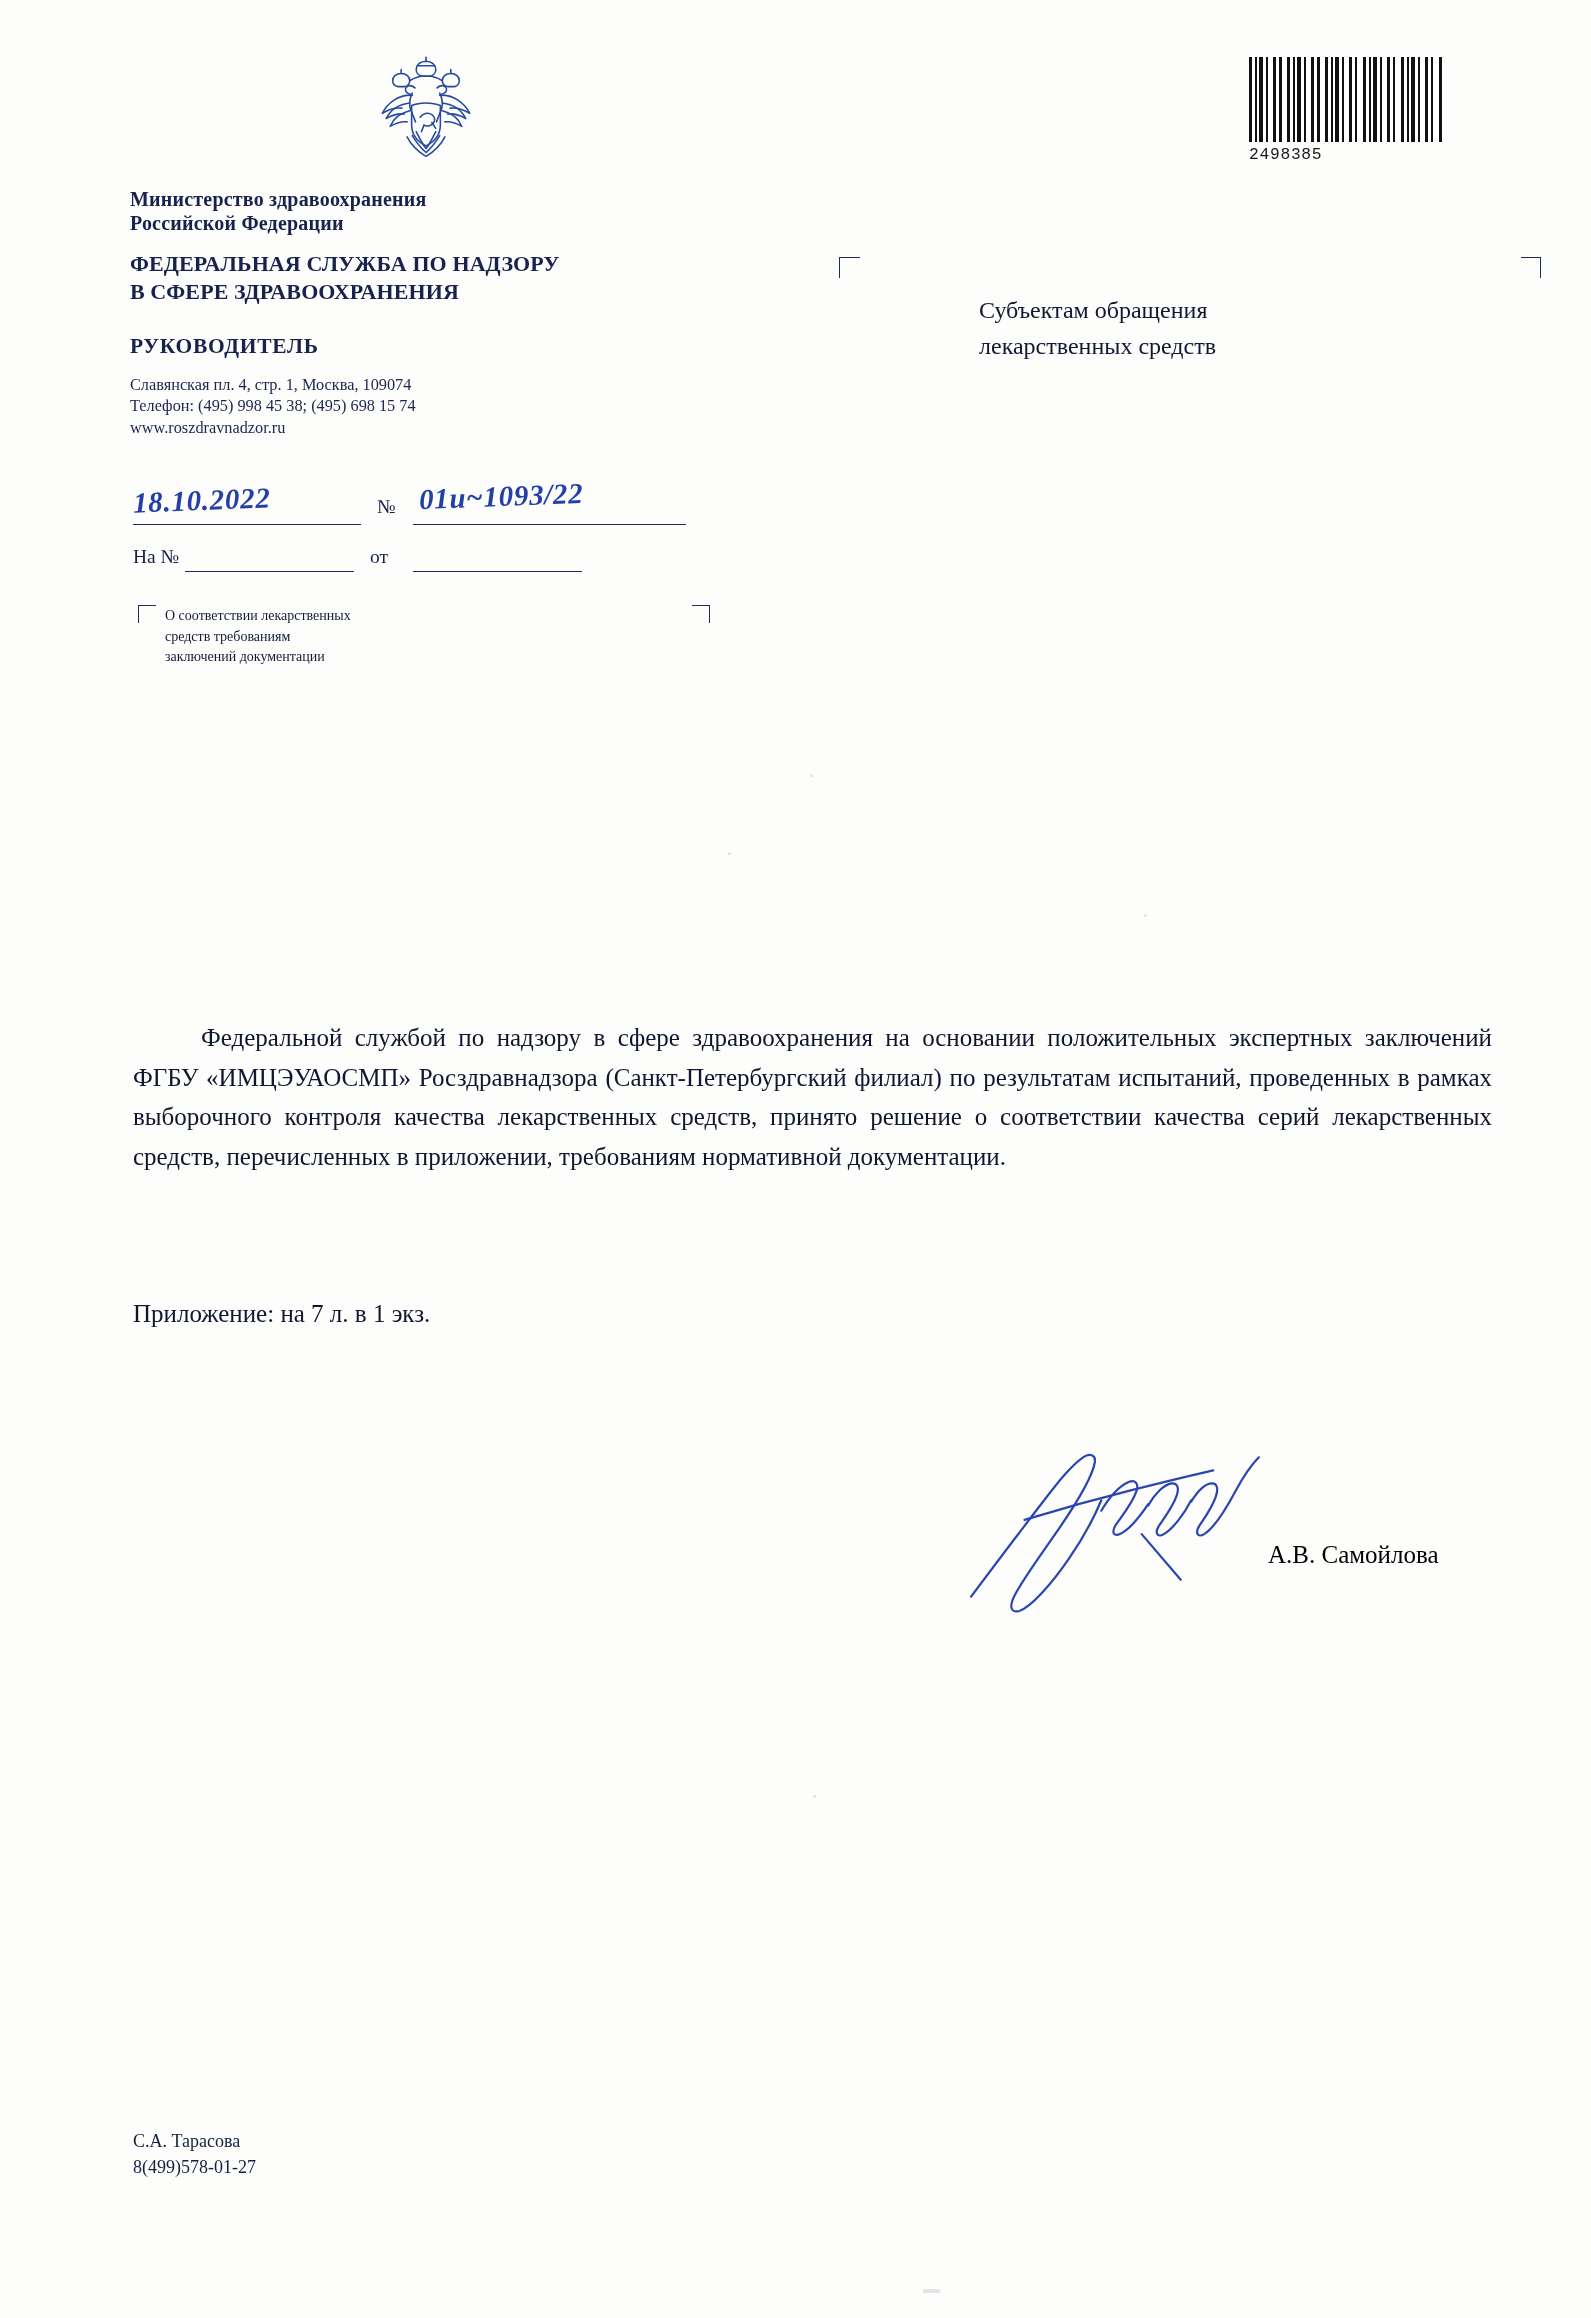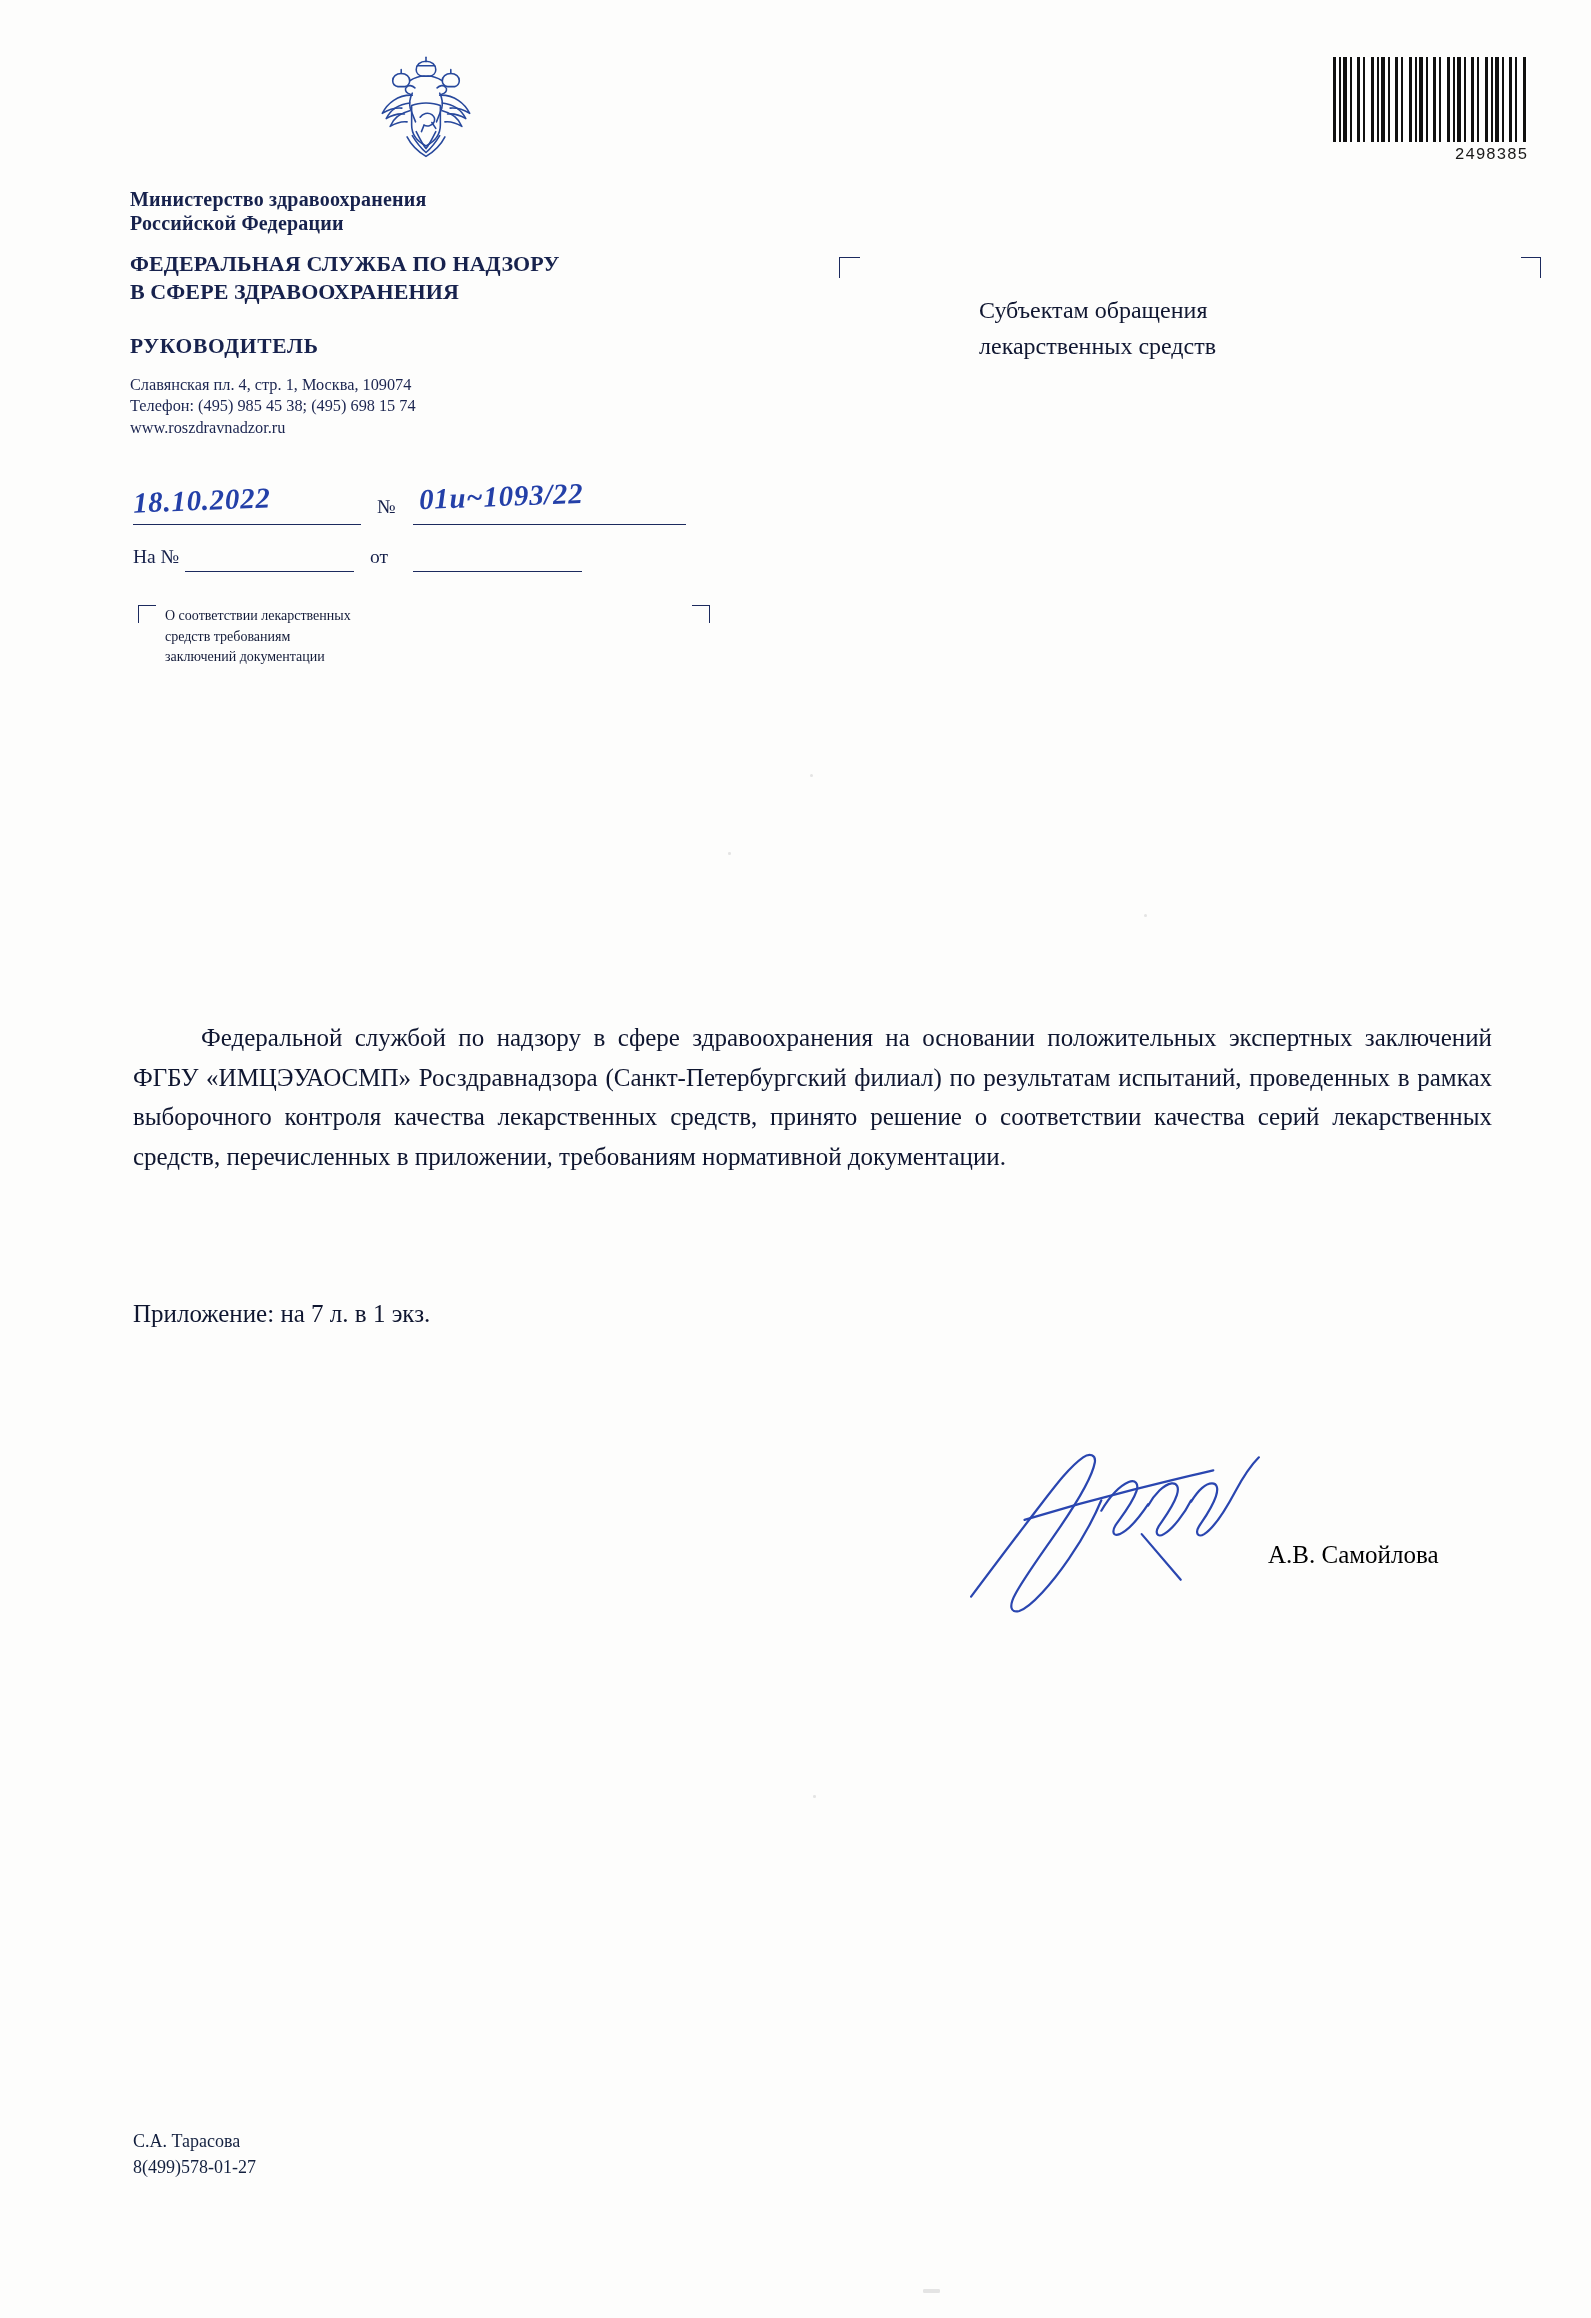--- a/index.html
+++ b/index.html
@@ -19,23 +19,23 @@
   .page {
     position: absolute;
     inset: 0;
     background: #fdfdfc;
   }
 
   
   .barcode-box {
     position: absolute;
     top: 57px;
-    left: 1333px;
+    left: 1249px;
     width: 195px;
-    text-align: right;
+    text-align: left;
   }
   .barcode-bars {
     height: 85px;
     width: 195px;
     background-image:
       repeating-linear-gradient(to right,
         #111 0px, #111 2.6px, #fff 2.6px, #fff 5.9px,
         #111 5.9px, #111 7.8px, #fff 7.8px, #fff 9.8px,
         #111 9.8px, #111 14.3px, #fff 14.3px, #fff 17px,
         #111 17px, #111 19px, #fff 19px, #fff 24px,
@@ -343,21 +343,21 @@
       <div>Министерство здравоохранения</div>
       <div>Российской Федерации</div>
     </div>
     <div class="lh-service">
       <div>ФЕДЕРАЛЬНАЯ СЛУЖБА ПО НАДЗОРУ</div>
       <div>В СФЕРЕ ЗДРАВООХРАНЕНИЯ</div>
     </div>
     <div class="lh-head">РУКОВОДИТЕЛЬ</div>
     <div class="lh-contacts">
       <div>Славянская пл. 4, стр. 1, Москва, 109074</div>
-      <div>Телефон: (495) 985 45 38; (495) 698 15 74</div>
+      <div>Телефон: (495) 998 45 38; (495) 698 15 74</div>
       <div>www.roszdravnadzor.ru</div>
     </div>
   </div>
 
   <div class="datenum">
     <div class="hand dn-date">18.10.2022</div>
     <div class="dn-ruleA"></div>
     <div class="dn-no">№</div>
     <div class="hand dn-number">01и~1093/22</div>
     <div class="dn-ruleB"></div>

